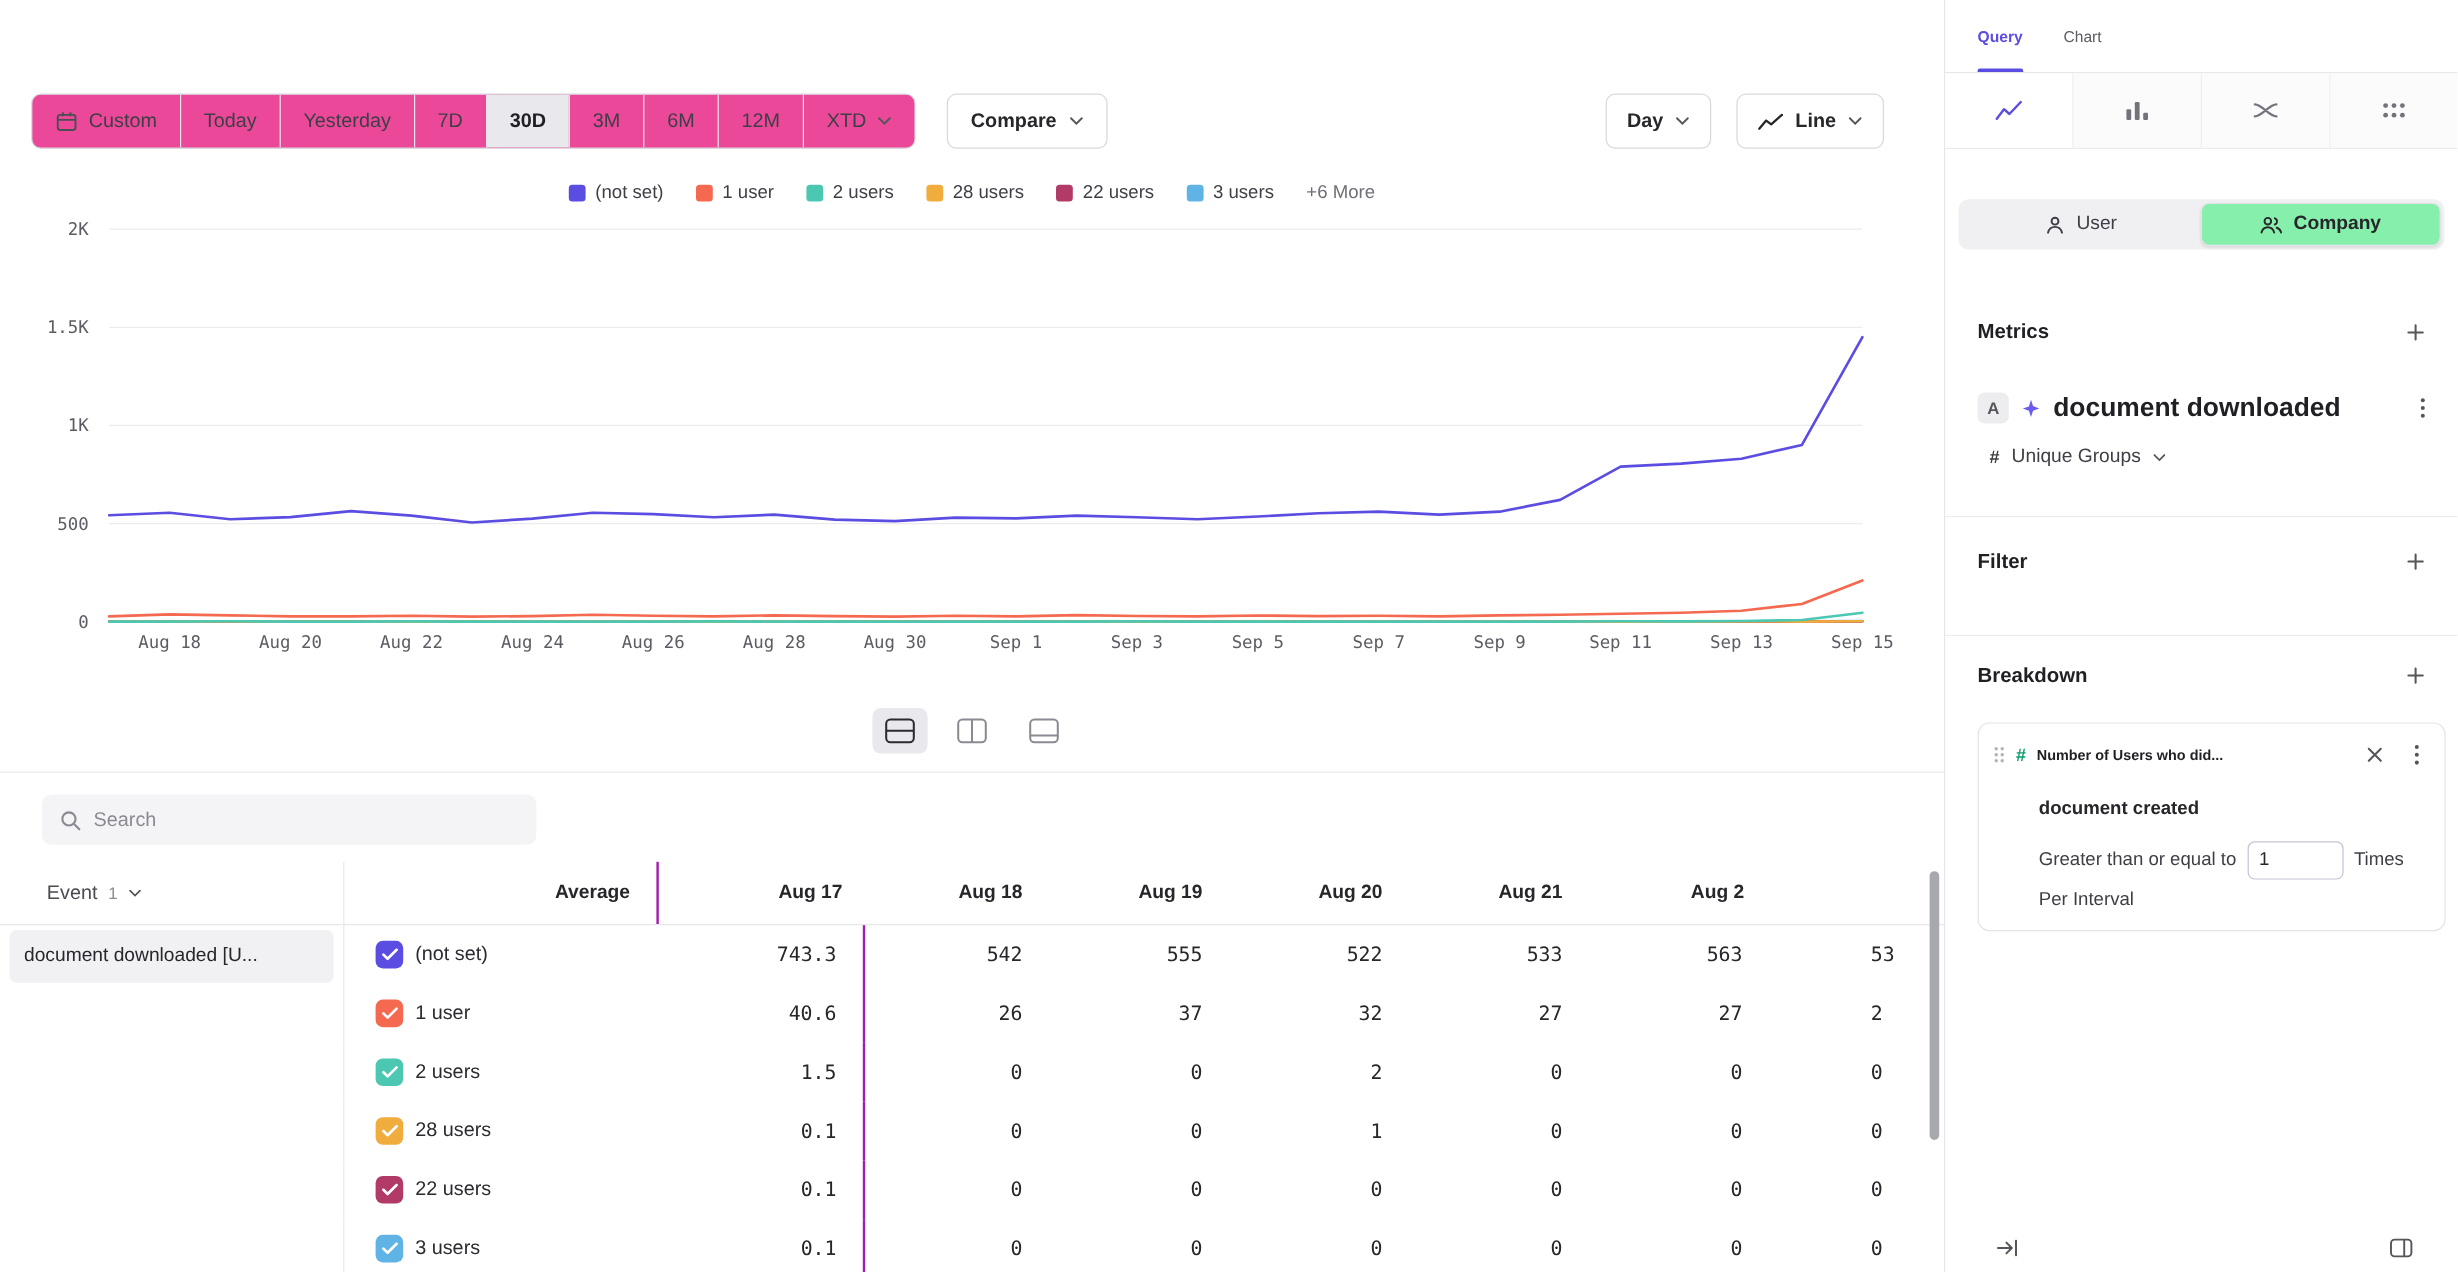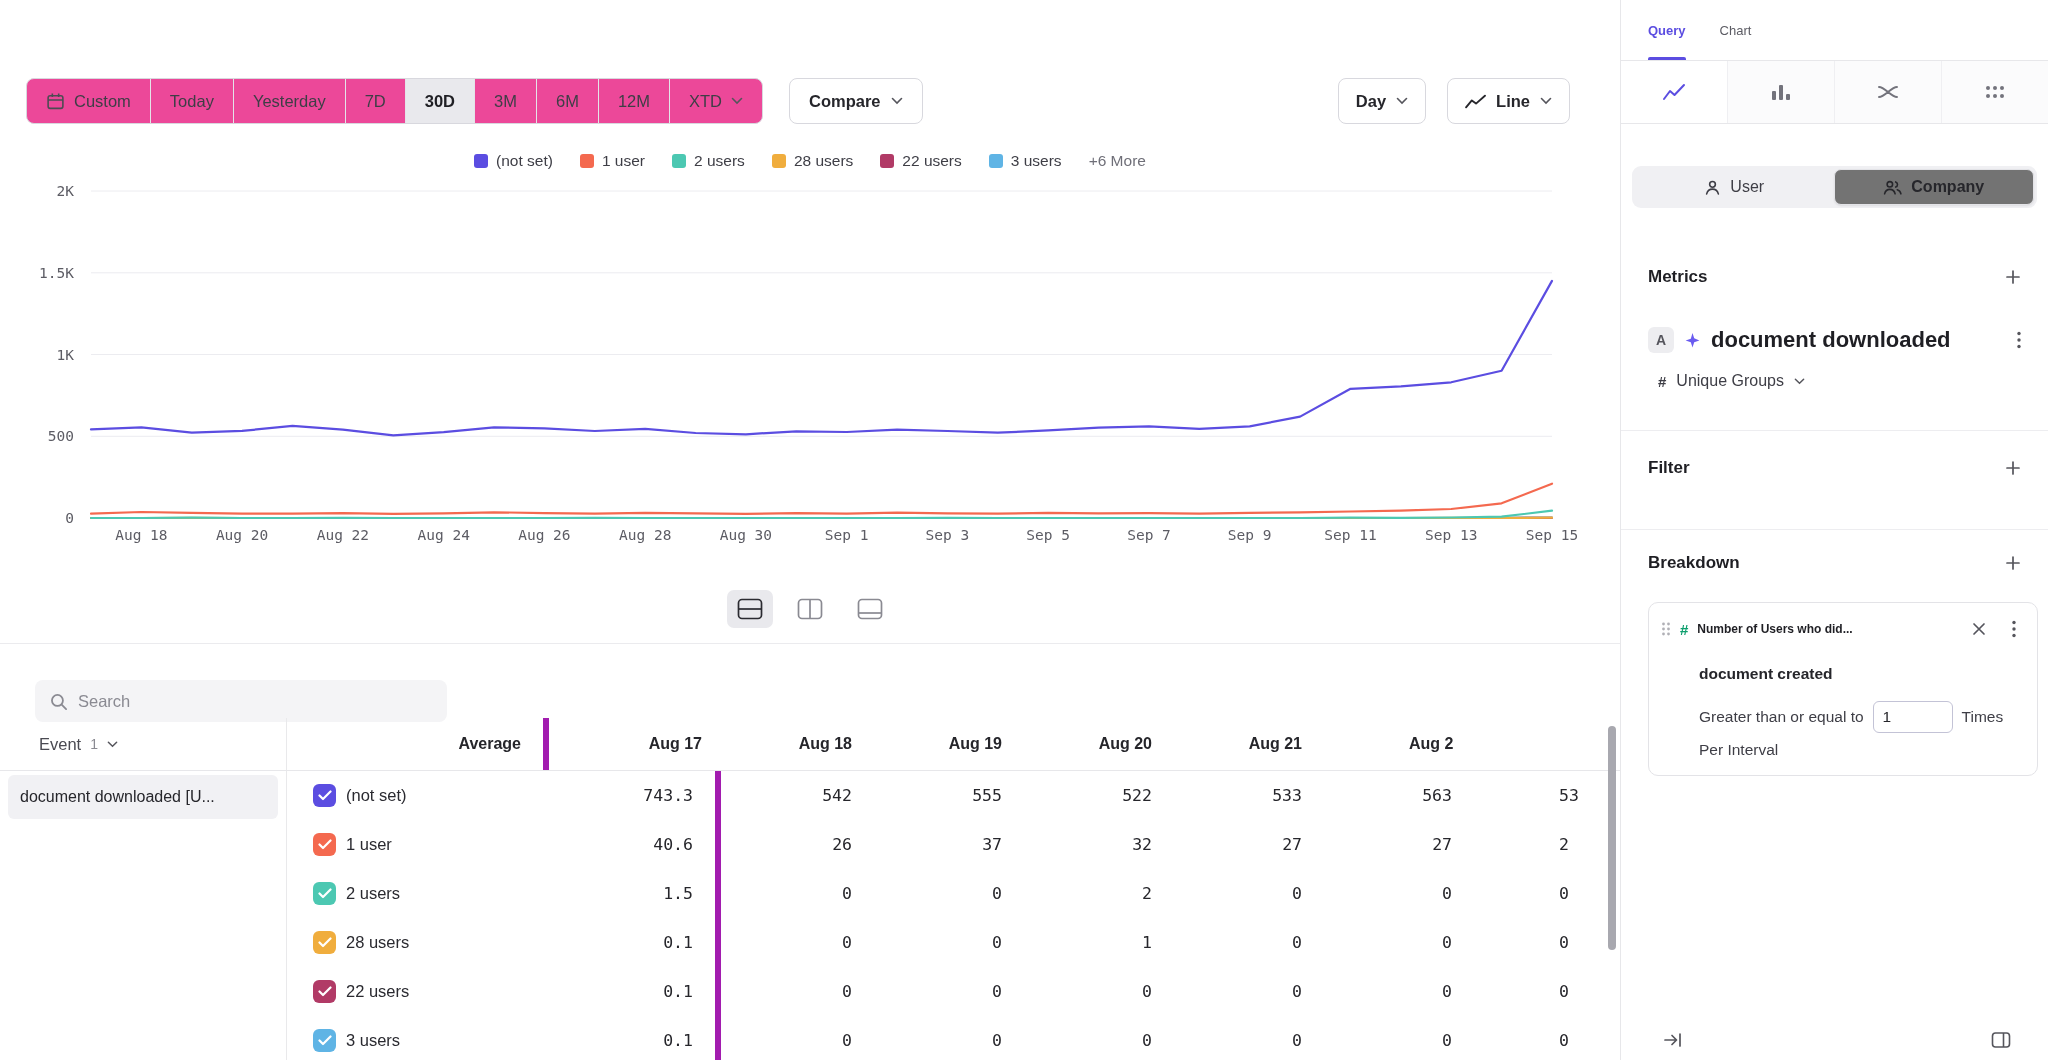--- a/index.html
+++ b/index.html
@@ -28,31 +28,31 @@
 
   .chart{position:absolute;top:184px;left:0;width:1620px;height:380px;}
   .chart .ax{font-family:"DejaVu Sans Mono",monospace;font-size:14.5px;fill:#5c5c64;}
 
   .layout-toggles{position:absolute;top:590px;left:50%;transform:translateX(-50%);display:flex;gap:14px;}
   .lt-btn{width:46px;height:38px;border-radius:7px;display:flex;align-items:center;justify-content:center;}
   .lt-btn.selected{background:#e9e9ed;}
 
   .section-divider{position:absolute;top:643px;left:0;width:100%;border-top:1px solid #ebebee;}
 
-  .search-box{position:absolute;top:680px;left:35px;width:412px;height:42px;background:#f4f4f6;border-radius:8px;display:flex;align-items:center;padding:0 14px;gap:10px;}
+  .search-box{position:absolute;top:662px;left:35px;width:412px;height:42px;background:#f4f4f6;border-radius:8px;display:flex;align-items:center;padding:0 14px;gap:10px;}
   .search-box input{border:none;background:transparent;outline:none;font-size:16.5px;color:#2a2a30;flex:1;min-width:0;}
   .search-box input::placeholder{color:#8a8a92;}
 
   .table{position:absolute;top:718px;left:0;width:1620px;bottom:0;overflow:hidden;font-size:16.5px;}
   .thead,.trow{display:grid;grid-template-columns:287px 262px 172px repeat(5,150px) minmax(0,1fr);align-items:stretch;}
   .thead{height:53px;border-bottom:1px solid #e7e7ea;}
   .trow{height:49px;}
   .cell{display:flex;align-items:center;min-width:0;}
   .c-event{border-right:1px solid #e9e9eb;}
-  .c-avg{border-right:6px solid #a21caf;}
+  .c-avg{border-right:2px solid #a21caf;}
   .num{font-family:"DejaVu Sans Mono",monospace;justify-content:flex-end;padding-right:19px;color:#26262b;}
   .c-avg.num{padding-right:22px;}
   .c-clip{justify-content:flex-start;padding-left:88px;}
   .h-event{padding-left:39px;gap:9px;color:#4a4a52;}
   .h-group{padding-left:26px;gap:10px;color:#4a4a52;}
   .h-count{font-size:14px;color:#8a8a92;}
   .hdr-strong{font-weight:700;color:#26262b;font-size:16px;}
   .hdate{justify-content:flex-end;padding-right:19px;font-weight:700;color:#26262b;font-size:16px;}
   .h-avg{justify-content:flex-end;padding-right:22px;}
   .h-clip{justify-content:flex-start;padding-left:88px;font-weight:700;color:#26262b;font-size:16px;}
@@ -69,21 +69,21 @@
   .side-tabs{display:flex;gap:34px;padding-left:27px;border-bottom:1px solid #e7e7ea;height:61px;align-items:stretch;}
   .side-tab{font-size:13px;color:#5c5c64;display:flex;align-items:center;position:relative;cursor:pointer;}
   .side-tab.active{color:#5b4de1;font-weight:700;}
   .side-tab.active::after{content:"";position:absolute;left:0;right:0;bottom:0;height:3px;background:#5b4de1;border-radius:2px 2px 0 0;}
   .chart-types{display:flex;height:63px;border-bottom:1px solid #e7e7ea;}
   .ct{flex:1;display:flex;align-items:center;justify-content:center;border-left:1px solid #efeff2;background:#fbfbfc;}
   .ct:first-child{border-left:none;background:#fff;}
   .entity-toggle{margin:42px 11px 0;background:#f0f0f3;border-radius:9px;padding:3px;display:flex;height:42px;}
   .seg{flex:1;display:flex;align-items:center;justify-content:center;gap:9px;font-size:16px;color:#26262b;border-radius:7px;font-weight:700;}
   .seg:not(.active){font-weight:400;color:#3e3e46;}
-  .seg.active{background:#737373;border:1px solid #e4e4e8;box-shadow:0 1px 2px rgba(0,0,0,.08);}
+  .seg.active{background:#86efac;border:1px solid #e4e4e8;box-shadow:0 1px 2px rgba(0,0,0,.08);}
   .section-head{display:flex;align-items:center;justify-content:space-between;padding:0 21px 0 27px;height:26px;}
   .section-title{font-size:17px;font-weight:700;color:#1f1f24;}
   .plus-btn{width:28px;height:28px;display:flex;align-items:center;justify-content:center;border-radius:6px;}
   .metrics-section{padding-bottom:32px;border-bottom:1px solid #ededf0;}
   .metrics-section .section-head{margin-top:56px;text-align:right;}
   .metric-row{display:flex;align-items:center;gap:10px;margin:30px 16px 0 27px;height:40px;}
   .a-badge{width:26px;height:26px;border-radius:6px;background:#ededf0;color:#55555c;font-size:14px;font-weight:700;display:inline-flex;align-items:center;justify-content:center;flex:0 0 auto;}
   .metric-name{font-size:22px;font-weight:700;color:#1f1f24;flex:1;white-space:nowrap;overflow:hidden;}
   .agg-row{display:flex;align-items:center;gap:10px;margin:4px 16px 0 37px;height:34px;font-size:16px;color:#3e3e46;cursor:pointer;}
   .hash{font-weight:700;color:#3e3e46;font-size:15px;}

